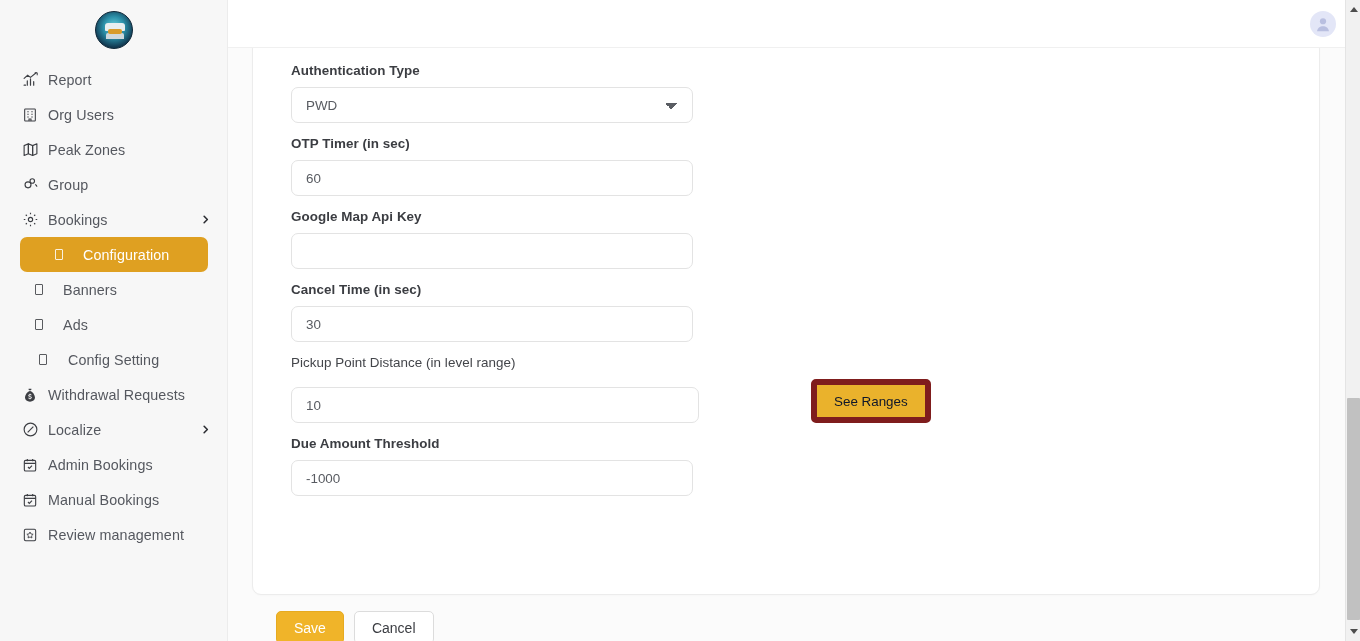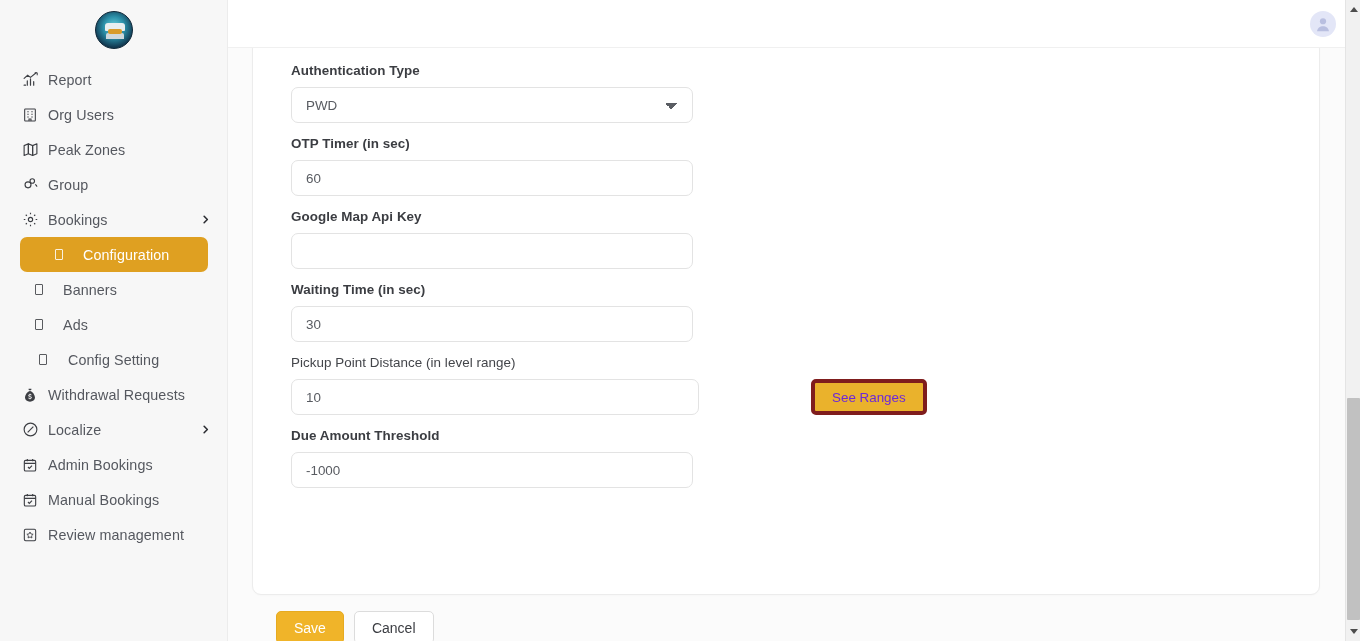--- a/index.html
+++ b/index.html
@@ -224,26 +224,26 @@
     background-repeat: no-repeat;
     padding-right: 34px;
   }
 
   .row-inline {
     display: flex;
     align-items: flex-end;
   }
   .btn-ranges {
     background: #eab22c;
-    border: 4px solid #7f1d1d;
-    color: #6d28d9;
+    border: 6px solid #7f1d1d;
+    color: #0f172a;
     font-size: 13.4px;
     font-weight: 500;
     border-radius: 5px;
-    height: 36px;
+    height: 44px;
     padding: 0 17px;
     cursor: pointer;
     margin-left: 112px;
     font-family: "Liberation Sans", sans-serif;
     white-space: nowrap;
   }
 
   .footer-actions {
     position: absolute;
     left: 48px;
@@ -498,21 +498,21 @@
             <label class="field-label">OTP Timer (in sec)</label>
             <input class="input" type="text" value="60" style="">
           </div>
 
           <div class="field">
             <label class="field-label">Google Map Api Key</label>
             <input class="input" type="text" value="" style="">
           </div>
 
           <div class="field">
-            <label class="field-label">Waiting Time (in sec)</label>
+            <label class="field-label">Cancel Time (in sec)</label>
             <input class="input" type="text" value="30" style="">
           </div>
 
           <div class="field">
             <label class="field-label light">Pickup Point Distance (in level range)</label>
             <div class="row-inline">
               <input class="input wide" type="text" value="10" style="">
               <button class="btn-ranges">See Ranges</button>
             </div>
           </div>

